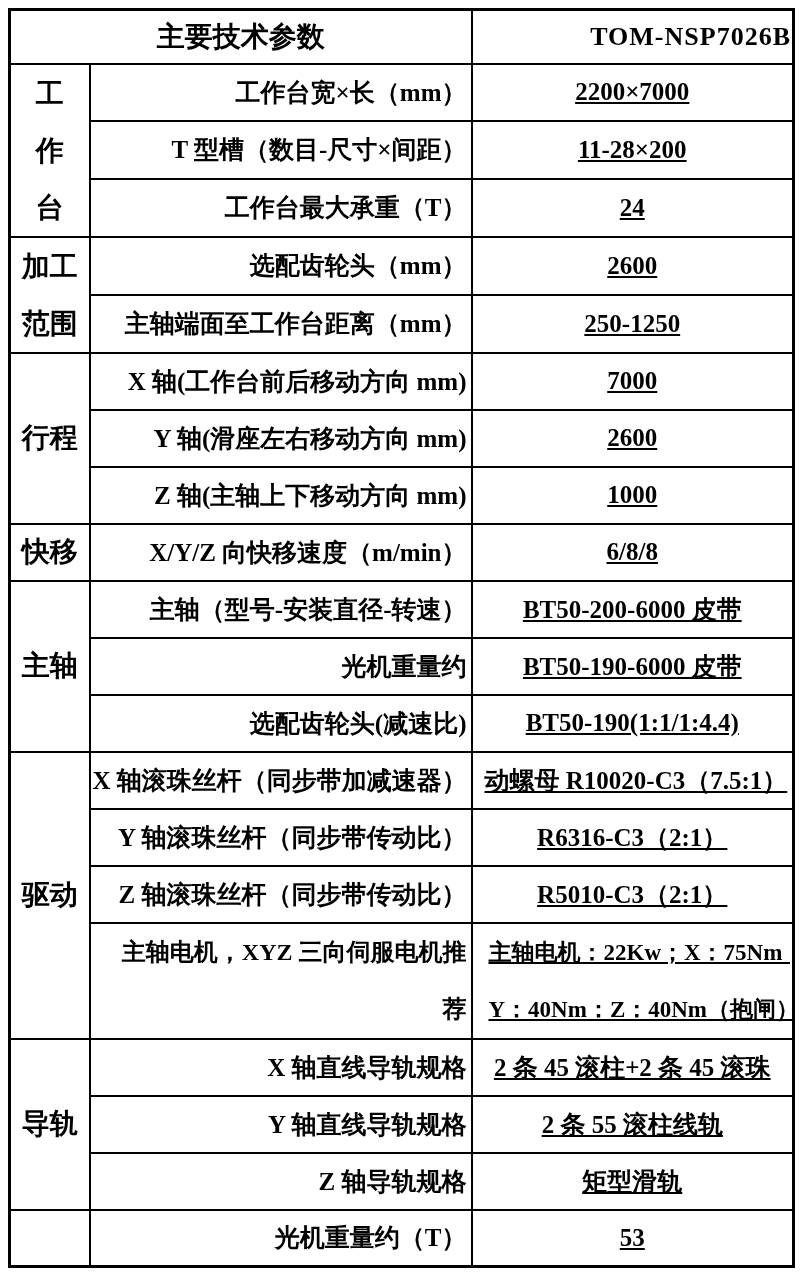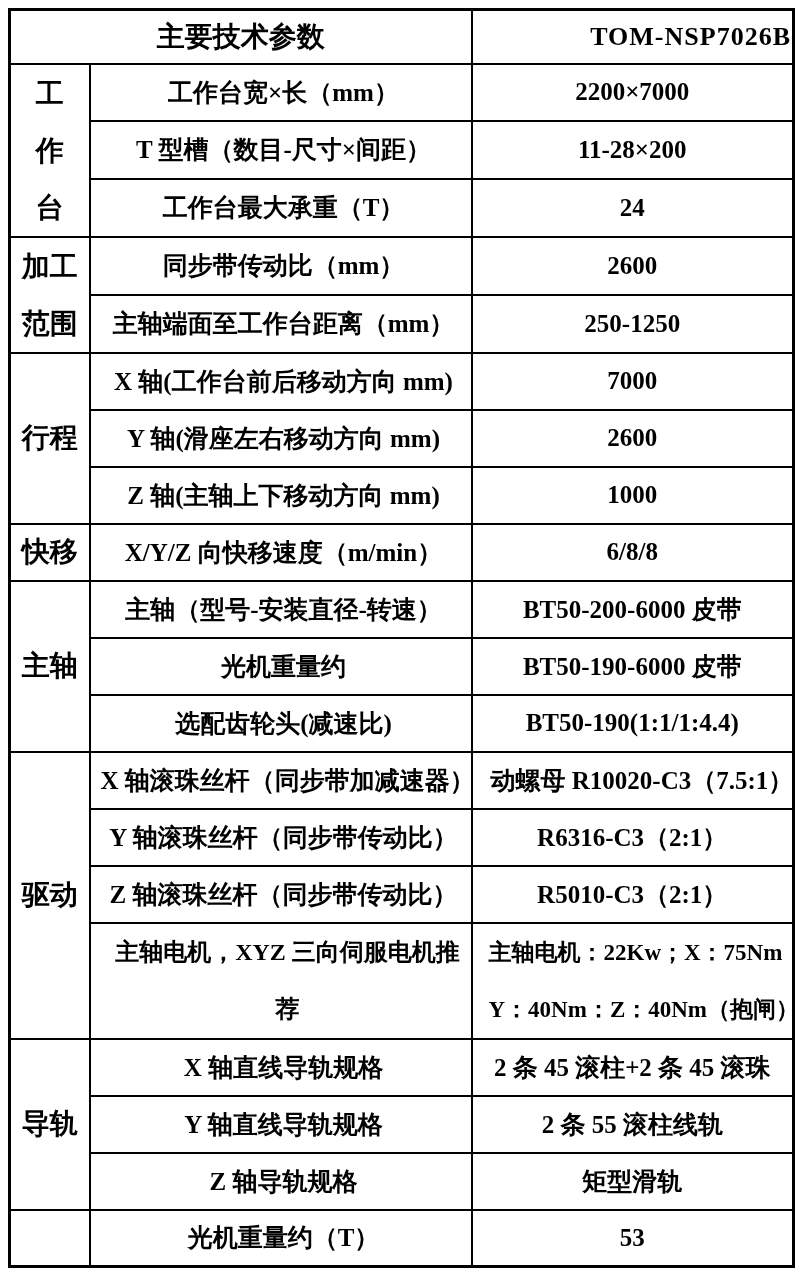--- a/index.html
+++ b/index.html
@@ -45,30 +45,31 @@
   td.grp {
     text-align: center;
     font-size: 28px;
     padding: 0;
   }
   td.grp .gline {
     height: 57px;
     line-height: 57px;
   }
   td.param {
-    text-align: center;
-    padding: 0 4px 0 10px;
+    text-align: right;
+    padding: 0 4px 0 2px;
     font-size: 25px;
     white-space: nowrap;
   }
   td.val {
     text-align: center;
-    padding: 0 18px;
+    padding: 0 12px;
     font-size: 25px;
     white-space: nowrap;
+    text-decoration: underline;
   }
   tr.tall td.param { font-size: 24px; }
   tr.tall td.val   { text-align: right; padding-left: 8px; font-size: 23px; }
   .tline {
     height: 57px;
     line-height: 57px;
     white-space: nowrap;
     margin-left: 8px;
   }
 </style>
@@ -104,21 +105,21 @@
   <tr class="row">
     <td class="param">工作台最大承重（T）</td>
     <td class="val">24</td>
   </tr>
 
   <tr class="row">
     <td class="grp" rowspan="2">
       <div class="gline">加工</div>
       <div class="gline">范围</div>
     </td>
-    <td class="param">同步带传动比（mm）</td>
+    <td class="param">选配齿轮头（mm）</td>
     <td class="val">2600</td>
   </tr>
   <tr class="row">
     <td class="param">主轴端面至工作台距离（mm）</td>
     <td class="val">250-1250</td>
   </tr>
 
   <tr class="row">
     <td class="grp" rowspan="3">行程</td>
     <td class="param">X 轴(工作台前后移动方向 mm)</td>

